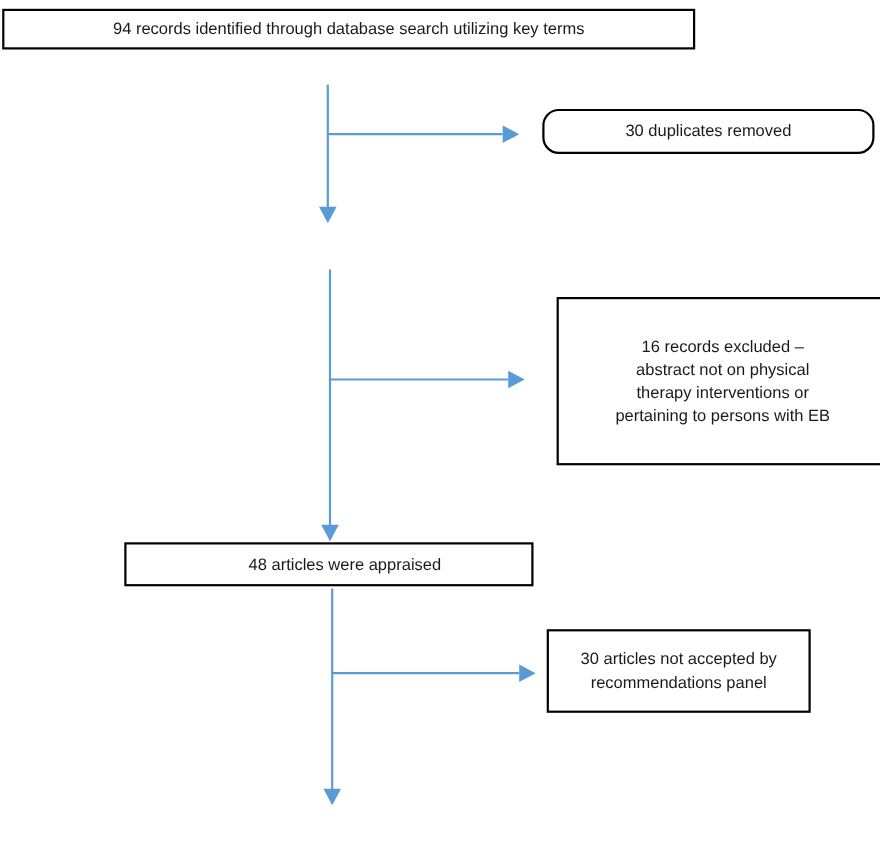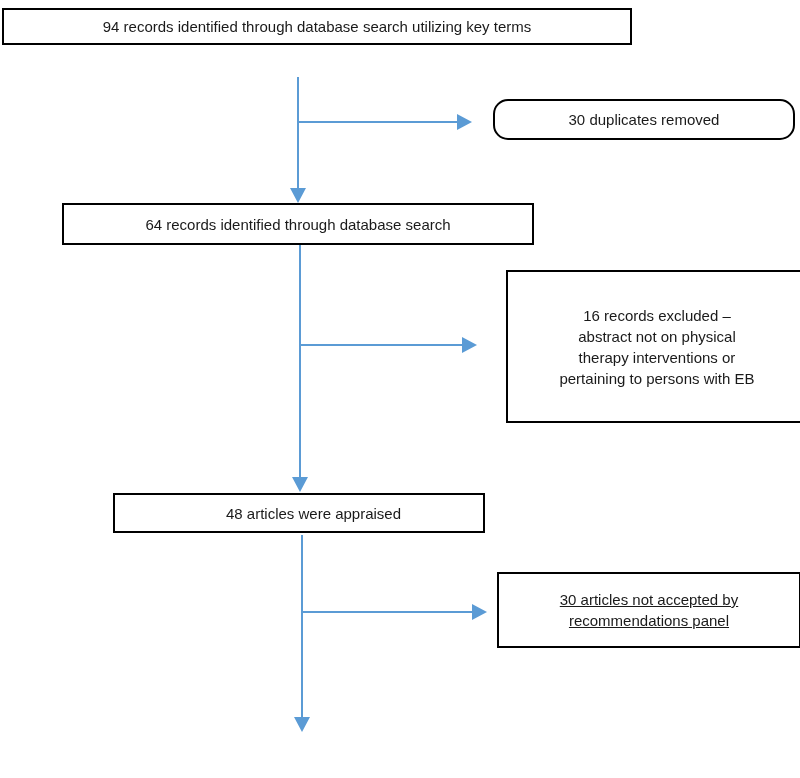--- a/index.html
+++ b/index.html
@@ -29,21 +29,21 @@
     font-size:15px;
     line-height:1.4;
     white-space:pre-line;
     padding:2px 8px;
   }
   #node-identified   {left:2px;  top:8px;   width:630px; height:37px;}
   #node-duplicates   {left:493px;top:99px;  width:302px; height:41px;border-radius:15px;}
   #node-after-dedup  {left:62px; top:203px; width:472px; height:42px;}
   #node-excluded     {left:506px;top:270px; width:302px; height:153px;}
   #node-appraised    {left:113px;top:493px; width:372px; height:40px;padding-left:37px;}
-  #node-not-accepted {left:497px;top:572px; width:304px; height:76px;text-decoration:underline;}
+  #node-not-accepted {left:497px;top:572px; width:240px; height:76px;}
   #node-included     {left:31px; top:730px; width:537px; height:43px;}
   svg.connectors{
     position:absolute;left:0;top:0;
     pointer-events:none;
   }
 </style>
 </head>
 <body>
 
 <div class="canvas">
@@ -66,21 +66,20 @@
     <polygon points="294,717 310,717 302,732" fill="#5b9bd5"></polygon>
 
     <line x1="302" y1="612" x2="472" y2="612" stroke-width="2" stroke="#5b9bd5"></line>
     <polygon points="472,604 472,620 487,612" fill="#5b9bd5"></polygon>
   </svg>
 
   <div class="node" id="node-identified">94 records identified through database search utilizing key terms</div>
 
   <div class="node" id="node-duplicates">30 duplicates removed</div>
 
-  <div class="node" id="node-after-dedup">64 records identified through database search</div>
 
   <div class="node" id="node-excluded">16 records excluded –
 abstract not on physical
 therapy interventions or
 pertaining to persons with EB</div>
 
   <div class="node" id="node-appraised">48 articles were appraised</div>
 
   <div class="node" id="node-not-accepted">30 articles not accepted by
 recommendations panel</div>

